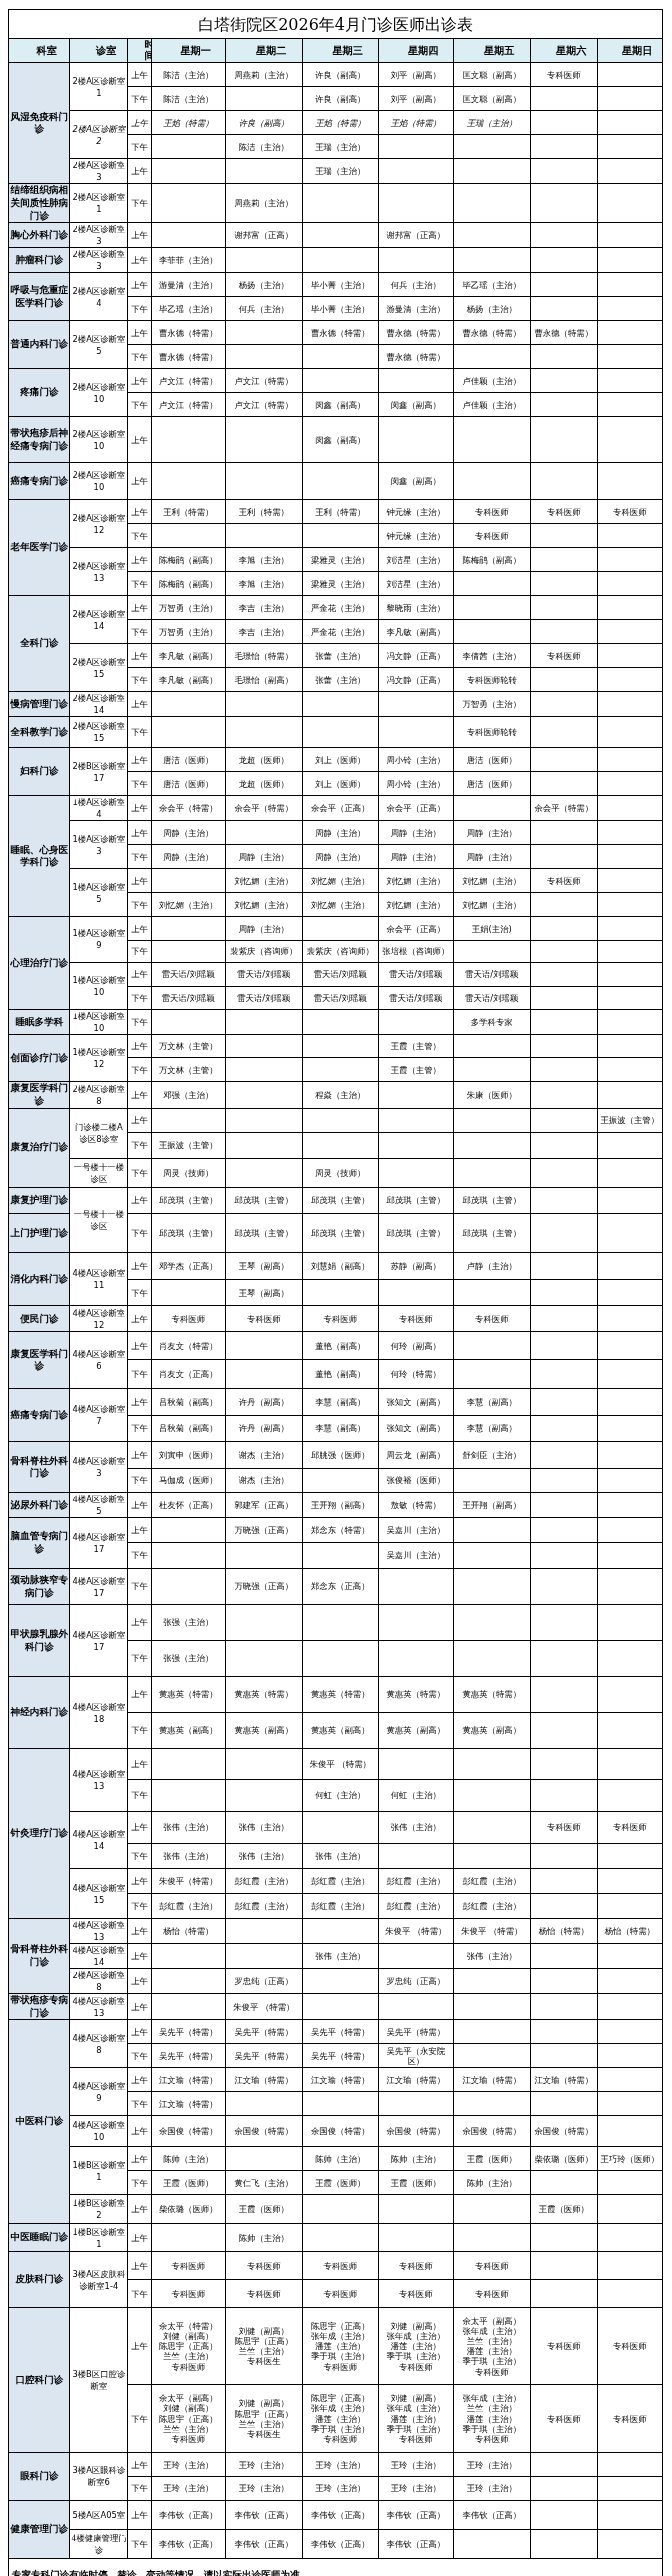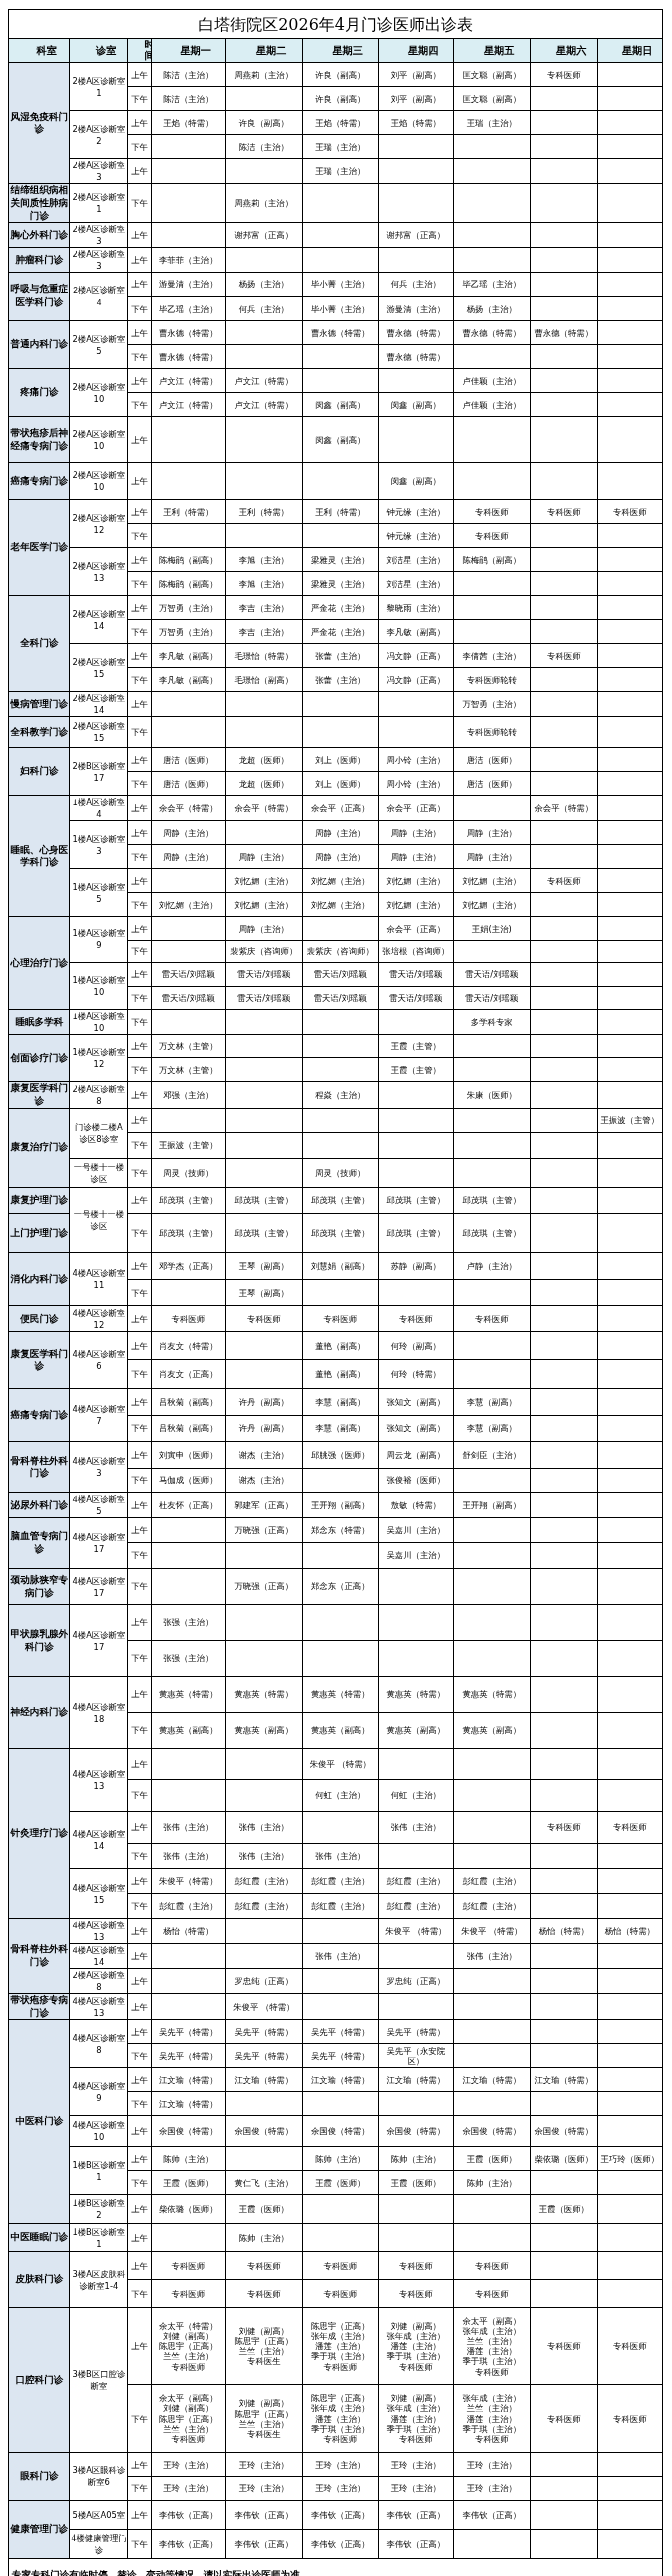--- a/index.html
+++ b/index.html
@@ -86,21 +86,21 @@
       <tr style="height: 24px;">
         <td class="time-cell">下午</td>
         <td class="day-cell">陈洁（主治）</td>
         <td class="day-cell"></td>
         <td class="day-cell">许良（副高）</td>
         <td class="day-cell">刘平（副高）</td>
         <td class="day-cell">匡文聪（副高）</td>
         <td class="day-cell"></td>
         <td class="day-cell"></td>
       </tr>
-      <tr style="height: 24px;">
+      <tr style="height: 24px; font-style: italic;">
         <td class="room-cell" rowspan="2">2楼A区诊断室2</td>
         <td class="time-cell">上午</td>
         <td class="day-cell">王焰（特需）</td>
         <td class="day-cell">许良（副高）</td>
         <td class="day-cell">王焰（特需）</td>
         <td class="day-cell">王焰（特需）</td>
         <td class="day-cell">王瑞（主治）</td>
         <td class="day-cell"></td>
         <td class="day-cell"></td>
       </tr>
@@ -154,21 +154,21 @@
         <td class="room-cell">2楼A区诊断室3</td>
         <td class="time-cell">上午</td>
         <td class="day-cell">李菲菲（主治）</td>
         <td class="day-cell"></td>
         <td class="day-cell"></td>
         <td class="day-cell"></td>
         <td class="day-cell"></td>
         <td class="day-cell"></td>
         <td class="day-cell"></td>
       </tr>
-      <tr style="height: 24px; font-family: Liberation Mono, monospace;">
+      <tr style="height: 24px;">
         <td class="dept-cell" rowspan="2">呼吸与危重症医学科门诊</td>
         <td class="room-cell" rowspan="2">2楼A区诊断室4</td>
         <td class="time-cell">上午</td>
         <td class="day-cell">游曼清（主治）</td>
         <td class="day-cell">杨扬（主治）</td>
         <td class="day-cell">毕小菁（主治）</td>
         <td class="day-cell">何兵（主治）</td>
         <td class="day-cell">毕乙瑶（主治）</td>
         <td class="day-cell"></td>
         <td class="day-cell"></td>

